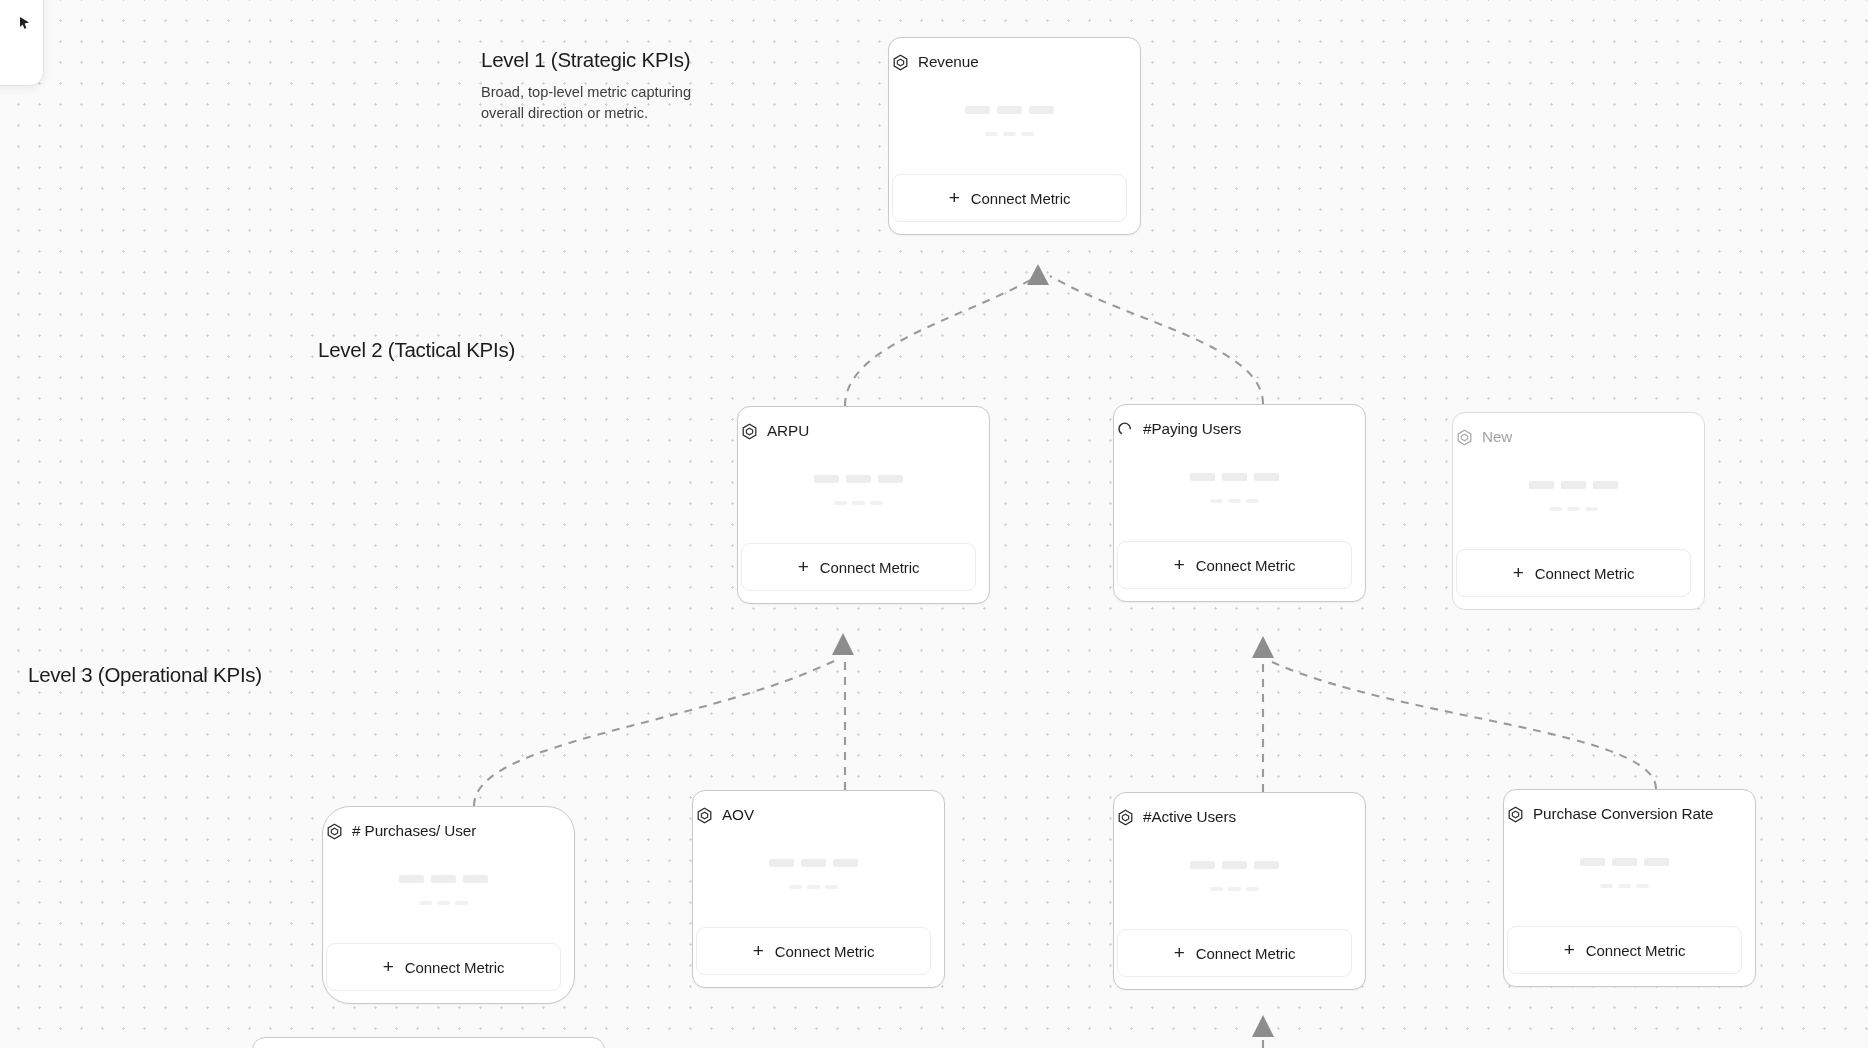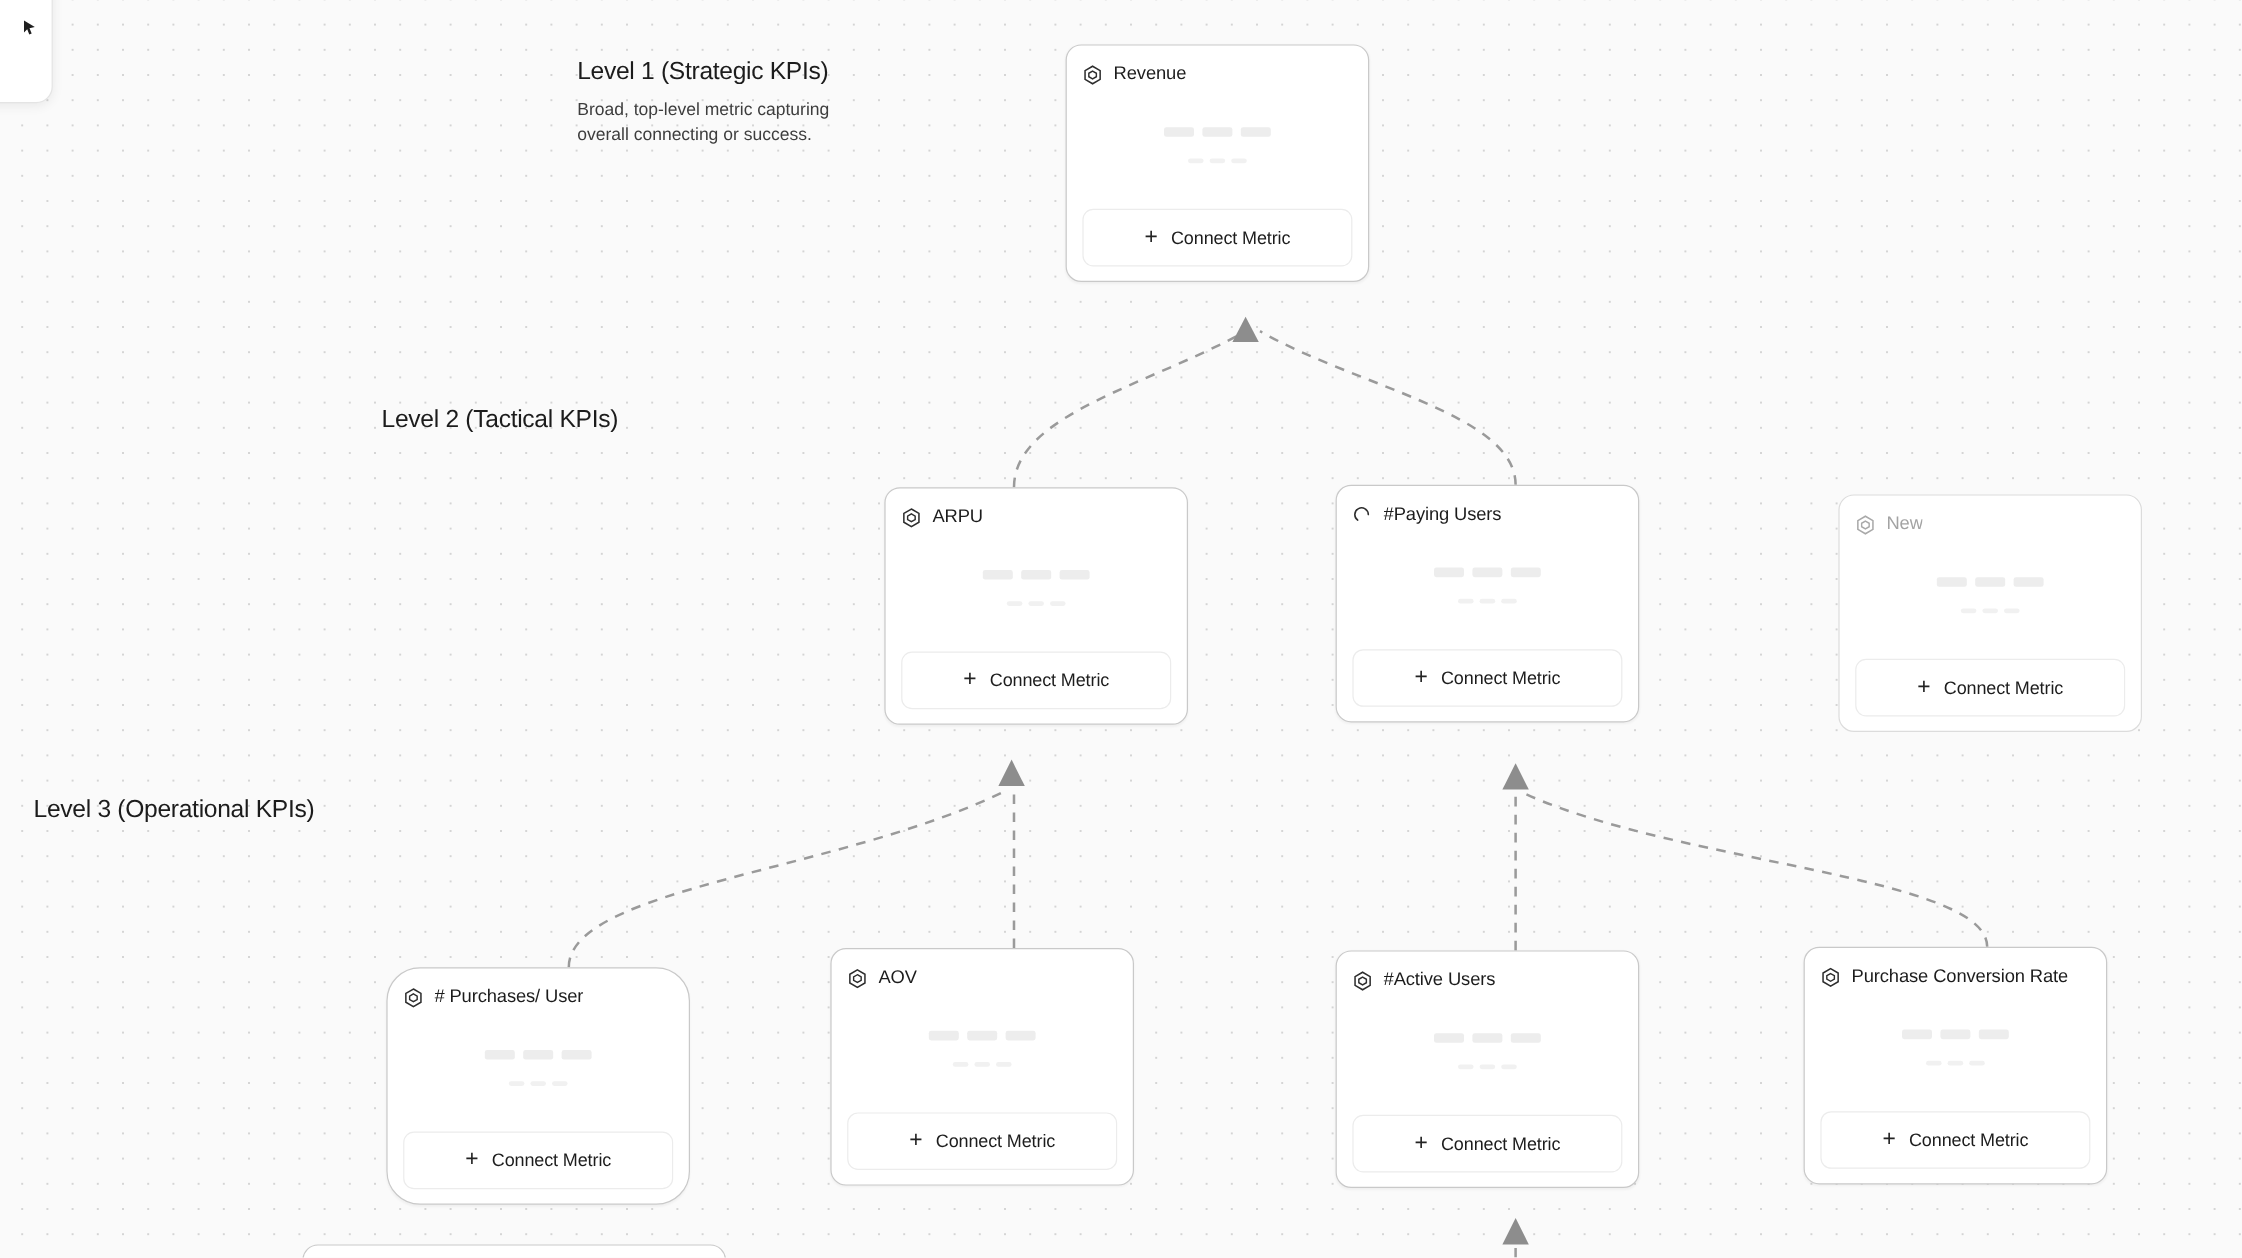--- a/index.html
+++ b/index.html
@@ -86,21 +86,21 @@
     position: absolute;
     width: 253px;
     height: 198px;
     background: #ffffff;
     border: 1.1px solid #c9c9c9;
     border-radius: 13px;
     box-shadow: 0 1px 2px rgba(0,0,0,0.045);
     z-index: 10;
     display: flex;
     flex-direction: column;
-    padding: 13px 13px 12px 13px;
+    padding: 13px 13px 12px 3px;
   }
   .card.ghost {
     border-color: #dcdcdc;
     box-shadow: none;
   }
   .card-head {
     display: flex;
     align-items: center;
     gap: 9px;
     height: 22px;
@@ -172,21 +172,21 @@
     font-size: 15px;
     color: #1d1d1d;
     font-weight: 400;
     letter-spacing: -0.1px;
   }
 
   
   #card-revenue        { left: 888px; top: 37px; }
   #card-arpu           { left: 691px; top: 406px; margin-left: 46px; }
   #card-paying-users   { left: 1113px; top: 404px; }
-  #card-new            { left: 1532px; top: 412px; }
+  #card-new            { left: 1452px; top: 412px; }
   #card-purchases-user { left: 322px; top: 806px; border-radius: 28px; }
   #card-aov            { left: 692px; top: 790px; }
   #card-active-users   { left: 1113px; top: 792px; }
   #card-pcr            { left: 1503px; top: 789px; }
 
   
   #card-bottom-stub {
     position: absolute;
     left: 252px;
     top: 1037px;
@@ -202,21 +202,21 @@
 <body>
 
 <div class="corner-panel">
   <svg class="corner-glyph" viewBox="0 0 16 16">
     <path d="M3 2 L12 7.5 L7.6 8.6 L9.4 13 L7.4 13.8 L5.7 9.4 L3 12 Z" fill="#1f1f1f"></path>
   </svg>
 </div>
 
 <div class="level-label" id="label-l1">
   <div class="level-title">Level 1 (Strategic KPIs)</div>
-  <div class="level-desc">Broad, top-level metric capturing overall connecting or success.</div>
+  <div class="level-desc">Broad, top-level metric capturing overall direction or metric.</div>
 </div>
 <div class="level-label" id="label-l2">
   <div class="level-title">Level 2 (Tactical KPIs)</div>
 </div>
 <div class="level-label" id="label-l3">
   <div class="level-title">Level 3 (Operational KPIs)</div>
 </div>
 
 <svg class="edges">
 

